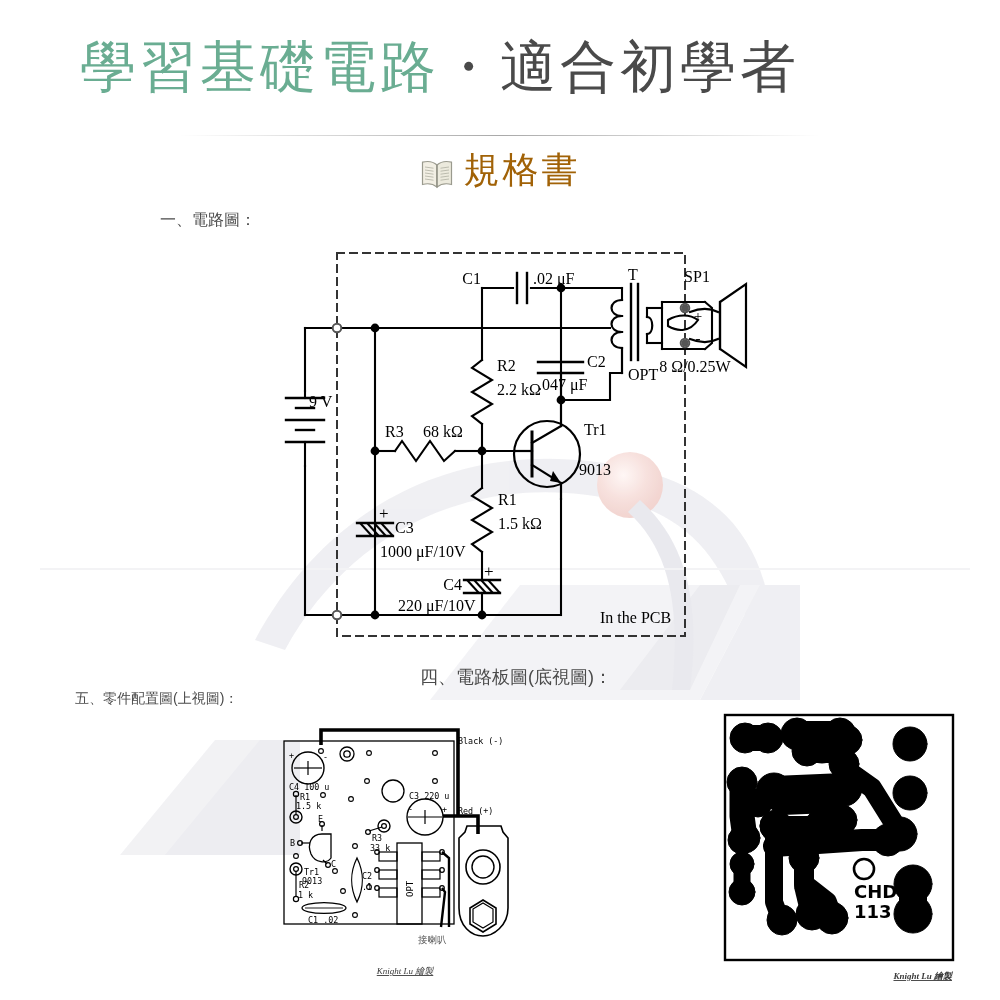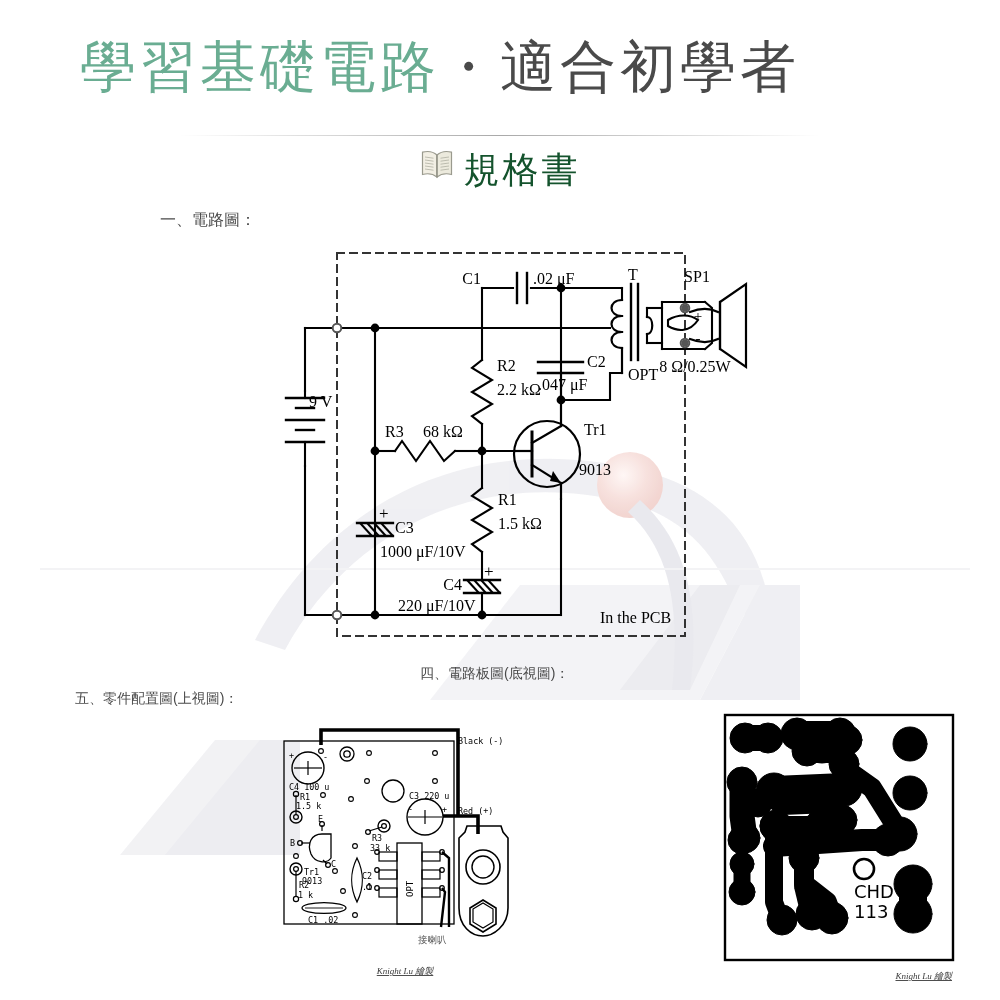--- a/index.html
+++ b/index.html
@@ -26,40 +26,40 @@
   .title .d{color:#4a4a4a;}
 
   .divider{
     position:absolute;top:135px;left:180px;width:640px;height:1px;
     background:linear-gradient(to right,rgba(180,180,180,0) 0%,rgba(160,160,160,.9) 50%,rgba(180,180,180,0) 100%);
   }
 
   .subtitle{
     position:absolute;top:146px;left:0;width:1000px;text-align:center;
     font-family:"DejaVu Sans","Liberation Sans",sans-serif;
-    font-size:36px;color:#14532d;letter-spacing:3px;
-    display:flex;justify-content:center;gap:10px;
+    font-size:36px;color:#a16207;letter-spacing:3px;
+    display:flex;align-items:center;justify-content:center;gap:10px;
   }
   .book-ico{display:inline-block;width:34px;height:30px;position:relative;top:3px;}
 
   
   .sec{
     position:absolute;
     font-family:Liberation Sans, sans-serif;
     color:#4a4a4a;white-space:nowrap;
   }
   #sec1{top:210px;left:160px;font-size:16px;}
-  #sec4{top:665px;left:420px;font-size:14px;}
+  #sec4{top:665px;left:420px;font-size:18px;}
   #sec5{top:690px;left:46px;font-size:14px;margin-left:29px;}
 
   
   .fig{position:absolute;z-index:2;}
   #fig-schem{top:240px;left:250px;}
   #fig-layout{top:712px;left:265px;}
-  #fig-pcb{top:706px;left:712px;}
+  #fig-pcb{top:706px;left:712px;font-weight:bold;}
 
   svg{display:block;}
   .cap{
     font-family:"Liberation Serif","DejaVu Serif",serif;
     font-style:italic;font-size:9px;fill:#3a3a3a;
     text-decoration:underline;
   }
 </style>
 </head>
 <body>

